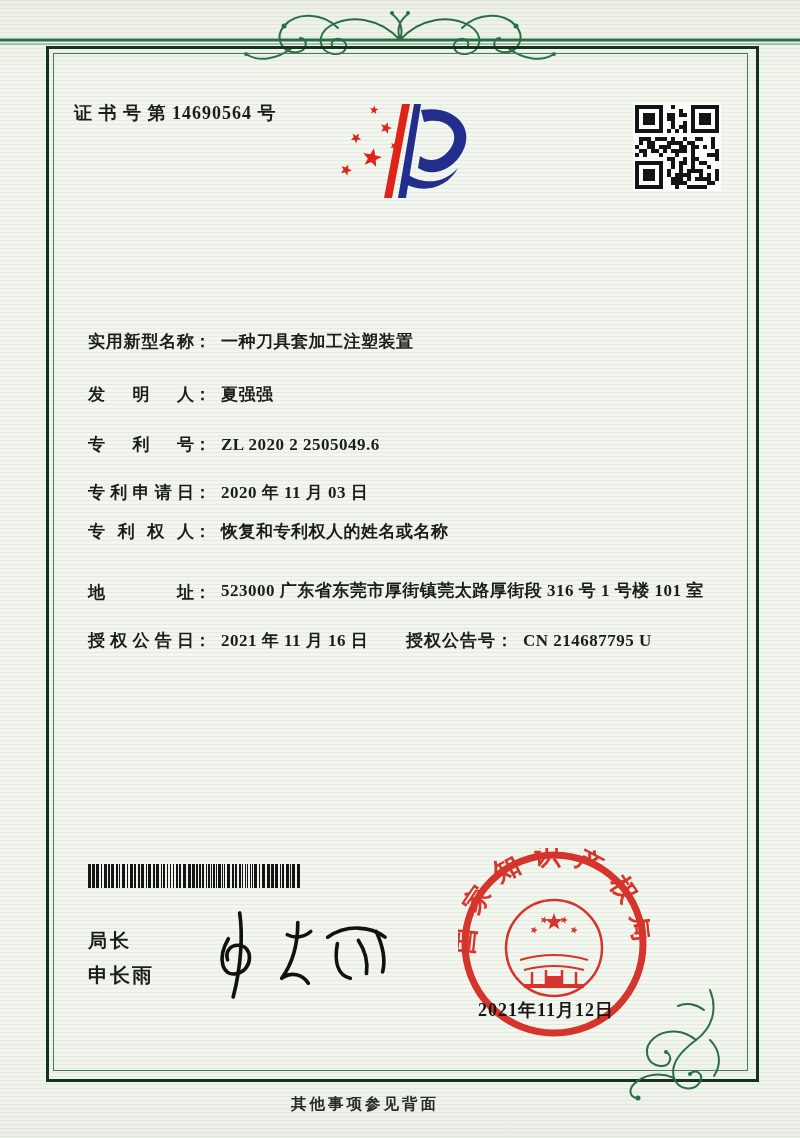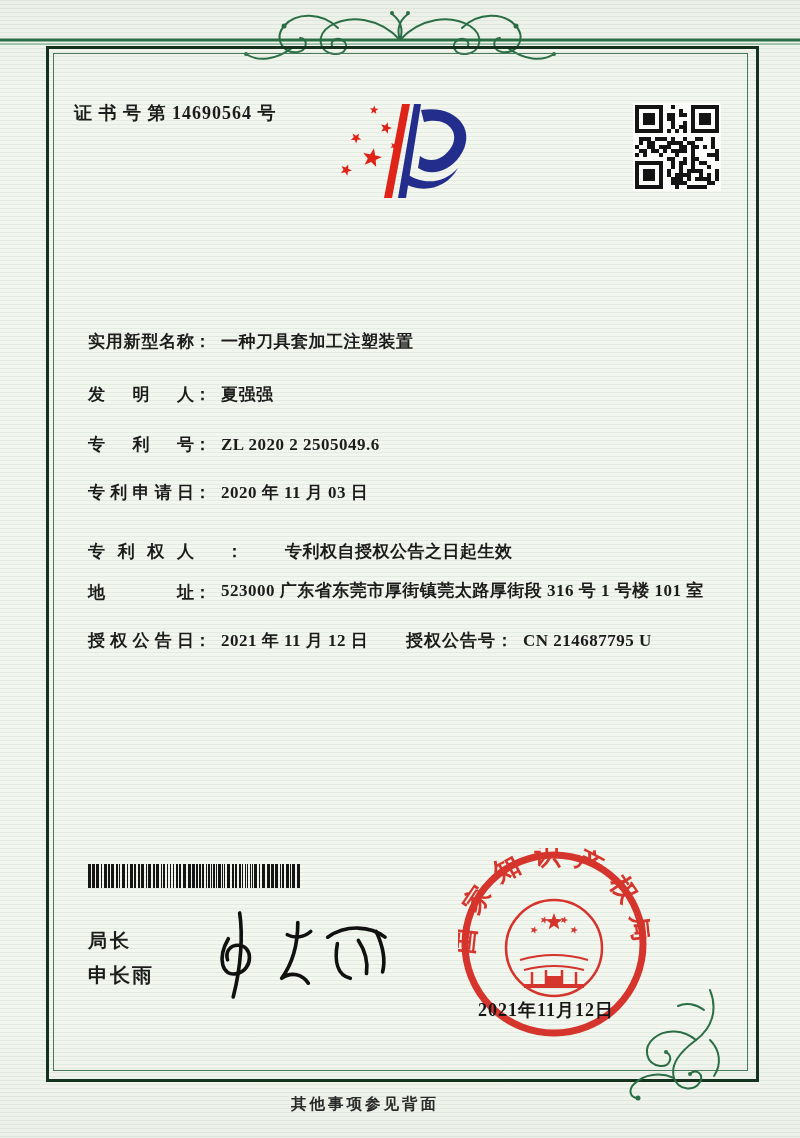--- a/index.html
+++ b/index.html
@@ -252,34 +252,34 @@
   <div class="frow" style="top:433px;">
     <span class="flabel">专利号</span>
       <span class="fcolon">：</span>
     <span class="fvalue">ZL 2020 2 2505049.6</span>
   </div>
   <div class="frow" style="top:481px;">
     <span class="flabel">专利申请日</span>
       <span class="fcolon">：</span>
     <span class="fvalue">2020 年 11 月 03 日</span>
   </div>
-  <div class="frow" style="top:540px;gap:32px;">
+  <div class="frow" style="top:520px;">
     <span class="flabel">专利权人</span>
       <span class="fcolon">：</span>
-    <span class="fvalue">专利权自授权公告之日起生效</span>
+    <span class="fvalue">恢复和专利权人的姓名或名称</span>
   </div>
   <div class="frow" style="top:577px;align-items:flex-end;">
     <span class="flabel">地址</span>
       <span class="fcolon">：</span>
     <span class="fvalue addr-value">523000 广东省东莞市厚街镇莞太路厚街段 316 号 1 号楼 101 室</span>
   </div>
   <div class="frow" style="top:629px;width:626px;">
     <span class="flabel">授权公告日</span>
       <span class="fcolon">：</span>
-    <span class="fvalue">2021 年 11 月 12 日</span>
+    <span class="fvalue">2021 年 11 月 16 日</span>
     <span class="grant-pair">
       <span class="grant-label">授权公告号</span>
         <span class="fcolon">：</span>
       <span class="fvalue">CN 214687795 U</span>
     </span>
   </div>
 
 
   <svg class="abs" id="barcode-svg" style="left:88px;top:864px;" width="215" height="24" viewBox="0 0 215 24">
       <rect x="0" y="0" width="3" height="24" fill="#151515"></rect>

